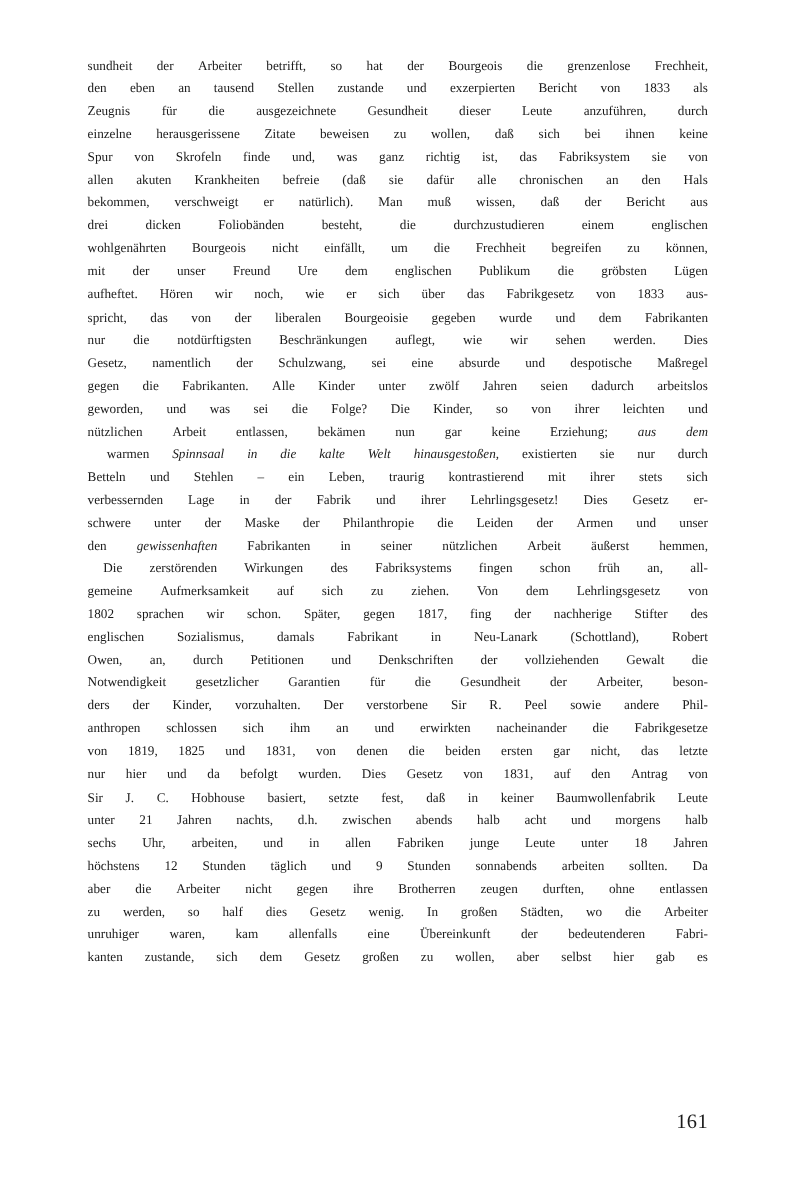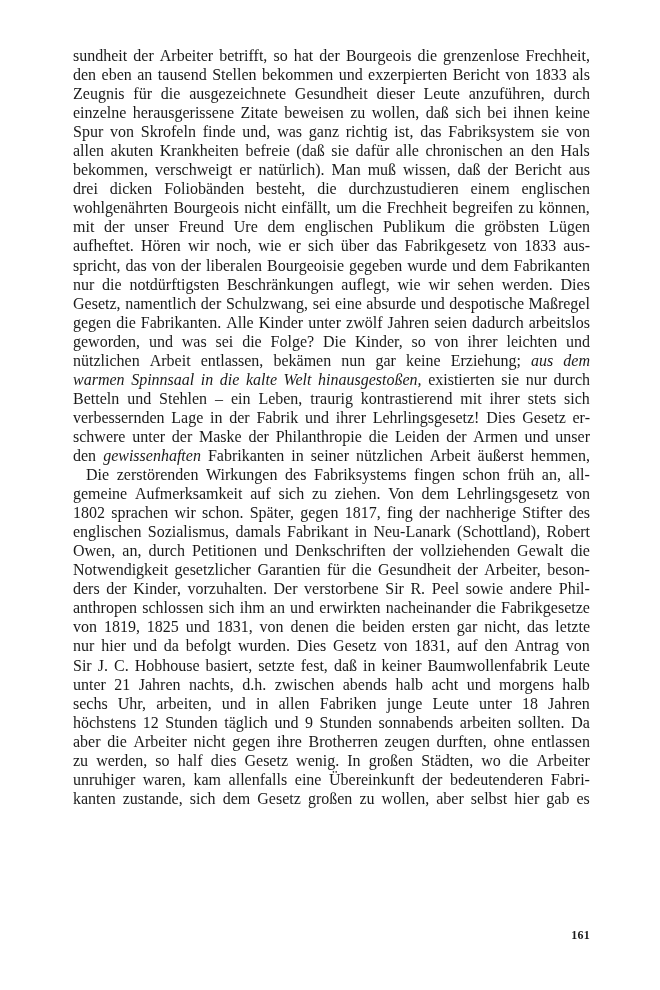--- a/index.html
+++ b/index.html
@@ -44,32 +44,31 @@
   }
   .para + .para {
     margin-top: 0;
   }
   .folio {
     position: absolute;
     left: 73px;
     top: 928px;
     width: 517px;
     text-align: right;
-    font-size: 12px;
+    font-size: 17px;
     line-height: 14px;
     letter-spacing: 0.02em;
     color: #1a1a1a;
     font-family: "Liberation Serif", "DejaVu Serif", serif;
-    font-weight: bold;
   }
   .justified-line {
     display: flex;
     justify-content: space-between;
     width: 100%;
-    font-size: 16px;
+    font-size: 11px;
     line-height: 19.05px;
   }
   .last-line {
     display: block;
     text-align: left;
     font-size: 15.1px;
     line-height: 19.05px;
   }
   .jl-indent { padding-left: 13px; box-sizing: border-box; }
 </style>
@@ -93,21 +92,21 @@
             <span>die</span>
             <span>grenzenlose</span>
             <span>Frechheit,</span>
           </div>
           <div class="justified-line">
             <span>den</span>
             <span>eben</span>
             <span>an</span>
             <span>tausend</span>
             <span>Stellen</span>
-            <span>bekommen</span>
+            <span>zustande</span>
             <span>und</span>
             <span>exzerpierten</span>
             <span>Bericht</span>
             <span>von</span>
             <span>1833</span>
             <span>als</span>
           </div>
           <div class="justified-line">
             <span>Zeugnis</span>
             <span>für</span>
@@ -295,21 +294,21 @@
             <span>entlassen,</span>
             <span>bekämen</span>
             <span>nun</span>
             <span>gar</span>
             <span>keine</span>
             <span>Erziehung;</span>
             <span style="font-style: italic;">aus</span>
             <span style="font-style: italic;">dem</span>
           </div>
           <div class="justified-line">
-            <span style="font-style: italic;">warmen</span>
+            <span style=" margin-left: 16px;">warmen</span>
             <span style="font-style: italic;">Spinnsaal</span>
             <span style="font-style: italic;">in</span>
             <span style="font-style: italic;">die</span>
             <span style="font-style: italic;">kalte</span>
             <span style="font-style: italic;">Welt</span>
             <span style="font-style: italic;">hinausgestoßen,</span>
             <span>existierten</span>
             <span>sie</span>
             <span>nur</span>
             <span>durch</span>

